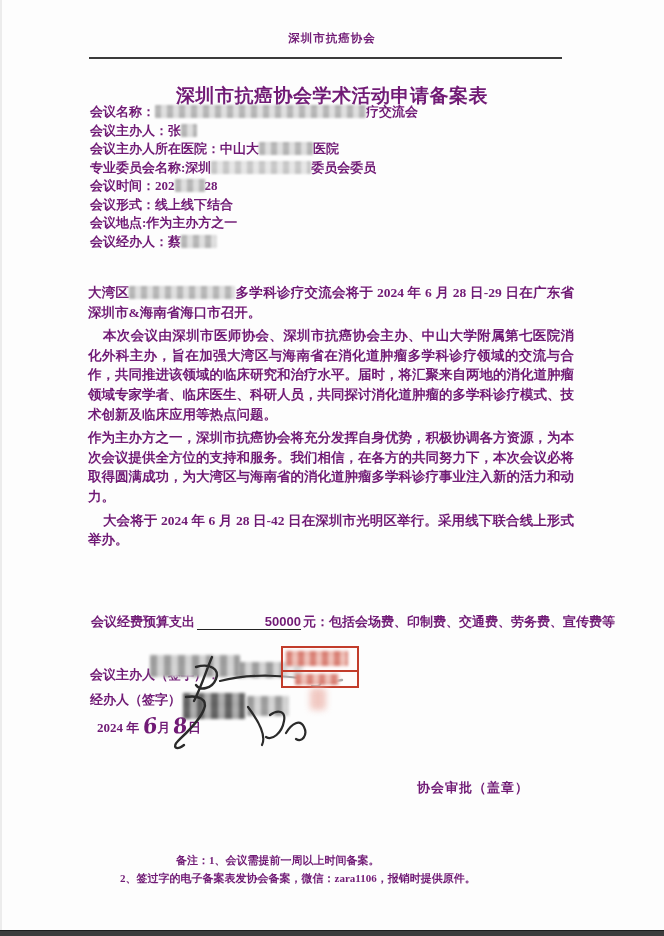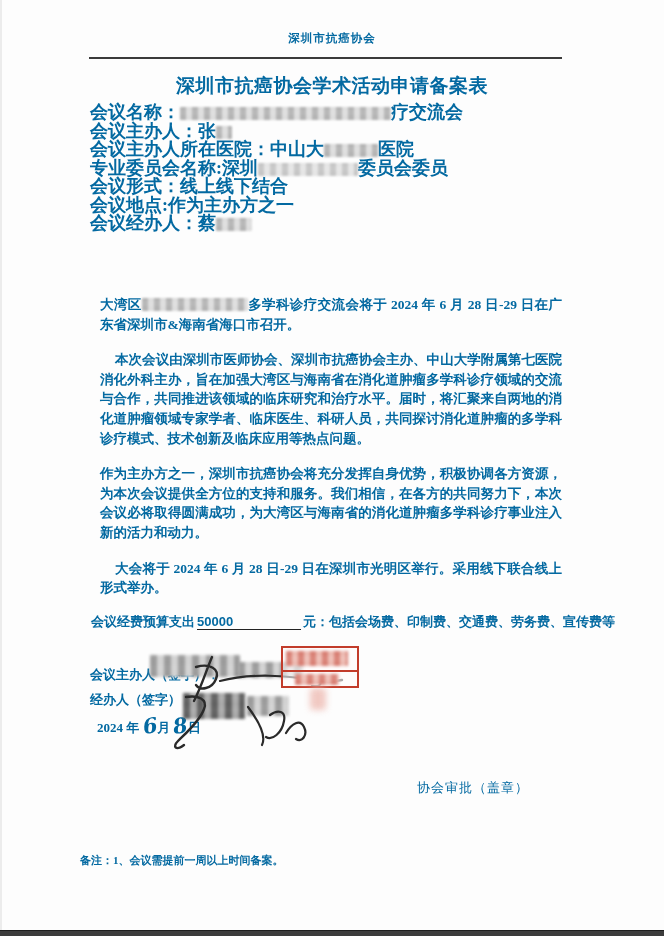--- a/index.html
+++ b/index.html
@@ -1,36 +1,36 @@
 <!DOCTYPE html>
 <html><head>
 <meta charset="utf-8">
 <style>
   html,body{margin:0;padding:0;background:#888;}
   .page{
     position:relative;width:664px;height:936px;margin:0 auto;
     background:#fdfdfd;overflow:hidden;
     font-family:"Liberation Serif","DejaVu Serif",serif;
-    color:#0369a1;
+    color:#701a75;
   }
   .page-left-edge{position:absolute;left:0;top:0;width:2px;height:100%;background:#ececec;}
   .page-bottom-edge{position:absolute;left:0;bottom:0;width:100%;height:5px;background:#3c3c3c;border-top:1px solid #1e1e1e;}
 
   .doc-header{position:absolute;top:31px;left:0;width:100%;text-align:center;
     font-size:11.5px;font-weight:bold;letter-spacing:1px;}
   .header-rule{position:absolute;top:57px;left:89px;width:473px;height:2px;background:#3a3a3a;}
-  .doc-title{position:absolute;top:73px;left:0;width:100%;text-align:center;
+  .doc-title{position:absolute;top:83px;left:0;width:100%;text-align:center;
     font-size:19px;font-weight:bold;letter-spacing:0.5px;}
 
-  .fields{position:absolute;top:103px;left:90px;width:520px;font-size:18px;font-weight:bold;line-height:18.5px;}
+  .fields{position:absolute;top:103px;left:90px;width:520px;font-size:13px;font-weight:bold;line-height:18.5px;}
   .fields .fline{white-space:nowrap;}
 
   .body-text{position:absolute;top:279px;left:84px;width:494px;font-size:13.5px;line-height:19.6px;
     font-weight:bold;text-align:justify;}
-  .body-text p{margin:16px;}
+  .body-text p{margin:4px;}
   .body-text p.indent{text-indent:15px;}
 
   
   .rd{display:inline-block;height:13px;vertical-align:-2px;border-radius:1px;
     background:
       repeating-linear-gradient(90deg,rgba(175,175,175,.85) 0 6px,rgba(222,222,222,.9) 6px 12px),
       repeating-linear-gradient(0deg,#d2d2d2 0 5px,#efefef 5px 10px);
     filter:blur(1.3px);}
   .rd.light{opacity:.75;}
   .mosaic{position:absolute;border-radius:1px;
@@ -39,67 +39,68 @@
       repeating-linear-gradient(0deg,#cbcbcb 0 6px,#e9e9e9 6px 12px);
     filter:blur(1.6px);}
   .mosaic.dark{background:
       repeating-linear-gradient(90deg,rgba(90,90,90,.9) 0 7px,rgba(170,170,170,.9) 7px 14px),
       repeating-linear-gradient(0deg,#9a9a9a 0 6px,#cfcfcf 6px 12px);}
   .mosaic.red{background:
       repeating-linear-gradient(90deg,rgba(214,120,108,.85) 0 6px,rgba(238,190,182,.85) 6px 12px),
       repeating-linear-gradient(0deg,#e2a79e 0 5px,#f4d9d4 5px 10px);}
 
   .budget-line{position:absolute;top:613px;left:91px;width:540px;font-size:13px;font-weight:bold;white-space:nowrap;}
-  .budget-blank{display:inline-block;width:104px;text-align:left;border-bottom:1.5px solid #222;
+  .budget-blank{display:inline-block;width:104px;text-align:right;border-bottom:1.5px solid #222;
     margin:0 2px;font-weight:bold;font-family:"Liberation Sans",sans-serif;font-size:13px;}
 
   .sig-block{position:absolute;left:90px;top:662px;font-size:13px;font-weight:bold;}
   .sig-line{height:25px;line-height:25px;white-space:nowrap;}
   .date-line{height:25px;line-height:25px;white-space:nowrap;padding-left:7px;}
   .hand-digit{font-family:"DejaVu Serif",serif;font-style:italic;font-weight:bold;font-size:21px;
     display:inline-block;transform:rotate(-8deg);position:relative;top:1px;}
 
   .stamp{position:absolute;left:281px;top:646px;width:74px;border:2.5px solid #c23c2b;background:rgba(255,252,251,.6);}
   .stamp .cell-top{position:relative;height:22px;border-bottom:2.5px solid #c23c2b;}
   .stamp .cell-bottom{position:relative;height:14px;}
   .stamp-smudge{position:absolute;left:310px;top:688px;width:16px;height:22px;border-radius:3px;
     background:#eebcb4;filter:blur(3px);opacity:.8;}
 
   .sig-svg{position:absolute;left:120px;top:645px;pointer-events:none;}
 
-  .approval{position:absolute;left:417px;top:779px;font-size:13px;font-weight:normal;letter-spacing:1px;}
+  .approval{position:absolute;left:417px;top:779px;font-size:13px;font-weight:bold;letter-spacing:1px;}
 
   .notes{position:absolute;left:80px;top:851px;font-size:11px;font-weight:bold;line-height:18px;text-align:center;}
   .notes .n2{padding-left:40px;}
 </style>
 </head>
 <body>
 
 <div class="page">
   <div class="page-left-edge"></div>
 
   <div class="doc-header">深圳市抗癌协会</div>
   <div class="header-rule"></div>
   <div class="doc-title">深圳市抗癌协会学术活动申请备案表</div>
 
   <div class="fields">
     <div class="fline"><span>会议名称：</span><span class="rd" style="width:211px"></span><span>疗交流会</span></div>
     <div class="fline"><span>会议主办人：</span><span>张</span><span class="rd" style="width:16px"></span></div>
     <div class="fline"><span>会议主办人所在医院：</span><span>中山大</span><span class="rd" style="width:54px"></span><span>医院</span></div>
     <div class="fline"><span>专业委员会名称:</span><span>深圳</span><span class="rd light" style="width:100px"></span><span>委员会委员</span></div>
+    <div class="fline"><span>会议时间：</span><span>202</span><span class="rd" style="width:30px"></span><span>28</span></div>
     <div class="fline"><span>会议形式：</span><span>线上线下结合</span></div>
     <div class="fline"><span>会议地点:</span><span>作为主办方之一</span></div>
     <div class="fline"><span>会议经办人：</span><span>蔡</span><span class="rd" style="width:36px"></span></div>
   </div>
 
   <div class="body-text">
     <p><span>大湾区</span><span class="rd" style="width:106px"></span><span>多学科诊疗交流会将于 2024 年 6 月 28 日-29 日在广东省深圳市&amp;海南省海口市召开。</span></p>
     <p class="indent">本次会议由深圳市医师协会、深圳市抗癌协会主办、中山大学附属第七医院消化外科主办，旨在加强大湾区与海南省在消化道肿瘤多学科诊疗领域的交流与合作，共同推进该领域的临床研究和治疗水平。届时，将汇聚来自两地的消化道肿瘤领域专家学者、临床医生、科研人员，共同探讨消化道肿瘤的多学科诊疗模式、技术创新及临床应用等热点问题。</p>
     <p>作为主办方之一，深圳市抗癌协会将充分发挥自身优势，积极协调各方资源，为本次会议提供全方位的支持和服务。我们相信，在各方的共同努力下，本次会议必将取得圆满成功，为大湾区与海南省的消化道肿瘤多学科诊疗事业注入新的活力和动力。</p>
-    <p class="indent">大会将于 2024 年 6 月 28 日-29 日在深圳市光明区举行。采用线下联合线上形式举办。</p>
+    <p class="indent">大会将于 2024 年 6 月 28 日-42 日在深圳市光明区举行。采用线下联合线上形式举办。</p>
   </div>
 
   <div class="budget-line">
     <span>会议经费预算支出</span><span class="budget-blank">50000</span><span>元：包括会场费、印制费、交通费、劳务费、宣传费等</span>
   </div>
 
   <div class="sig-block">
     <div class="sig-line"><span>会议主办人（签字）：</span></div>
     <div class="sig-line"><span>经办人（签字）：</span></div>
     <div class="date-line">
@@ -131,16 +132,17 @@
     <div class="cell-bottom">
       <div class="mosaic red" style="left:12px;top:2px;width:44px;height:11px"></div>
     </div>
   </div>
   <div class="stamp-smudge"></div>
 
   <div class="approval">协会审批（盖章）</div>
 
   <div class="notes">
     <div><span>备注：</span><span>1、会议需提前一周以上时间备案。</span></div>
+    <div class="n2">2、签过字的电子备案表发协会备案，微信：zara1106，报销时提供原件。</div>
   </div>
 
   <div class="page-bottom-edge"></div>
 </div>
 
 </body></html>

